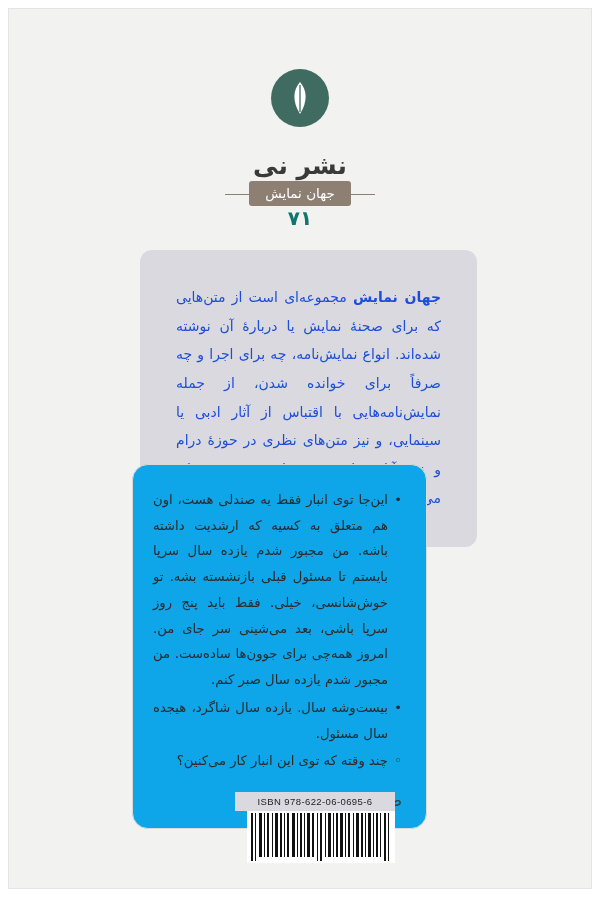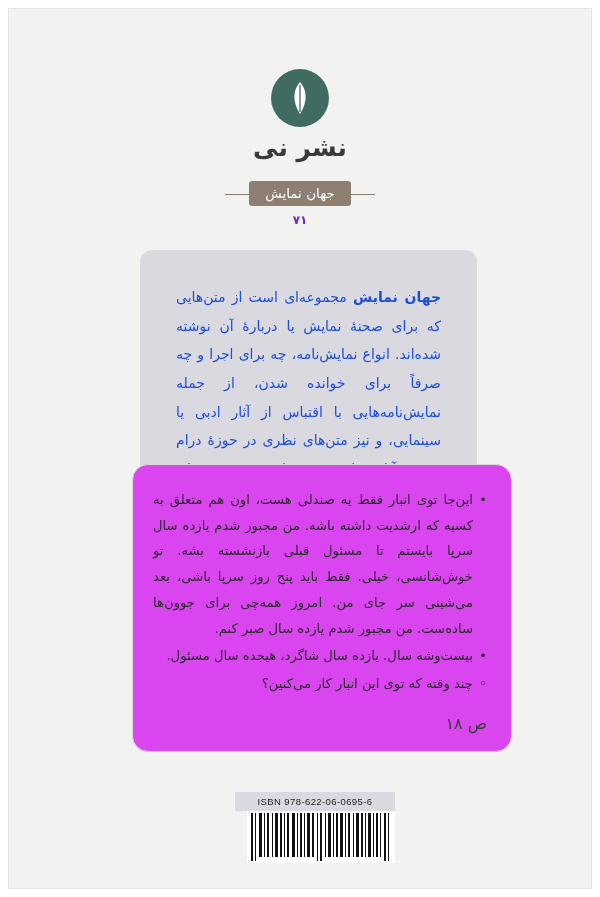--- a/index.html
+++ b/index.html
@@ -49,21 +49,21 @@
   }
   .logo-leaf {
     position: absolute;
     left: 50%;
     top: 50%;
     transform: translate(-50%, -50%);
     width: 22px;
     height: 34px;
   }
   .publisher-name {
-    margin-top: 6px;
+    margin-top: 24px;
     font-size: 25px;
     color: #3a3a38;
     font-weight: bold;
     letter-spacing: 1px;
   }
   
   .series-wrap {
     position: absolute;
     top: 172px;
     left: 0;
@@ -82,23 +82,22 @@
   .series-badge {
     position: relative;
     display: inline-block;
     background: #8d7f72;
     color: #ffffff;
     font-size: 13.5px;
     padding: 4px 16px 5px 16px;
     border-radius: 3px;
   }
   .series-number {
-    margin-top: 7px;
-    font-size: 12px;
-    color: #6d28d9;
+    font-size: 20px;
+    color: #0f766e;
     font-weight: bold;
   }
   
   .desc-card {
     position: absolute;
     left: 131px;
     top: 241px;
     width: 337px;
     background: #d9d9df;
     border-radius: 12px;
@@ -114,23 +113,23 @@
     margin: 16px;
   }
   .desc-text b {
     font-weight: bold;
   }
   
   .quote-card {
     position: absolute;
     left: 123px;
     top: 455px;
-    width: 380px;
+    width: 295px;
     min-height: 262px;
-    background: #d946ef;
+    background: #0ea5e9;
     border: 1px solid #dadad6;
     border-radius: 16px;
     box-sizing: border-box;
     padding: 22px 24px 18px 20px;
   }
   .quote-list {
     margin: 0;
     padding: 0;
     list-style: none;
   }

